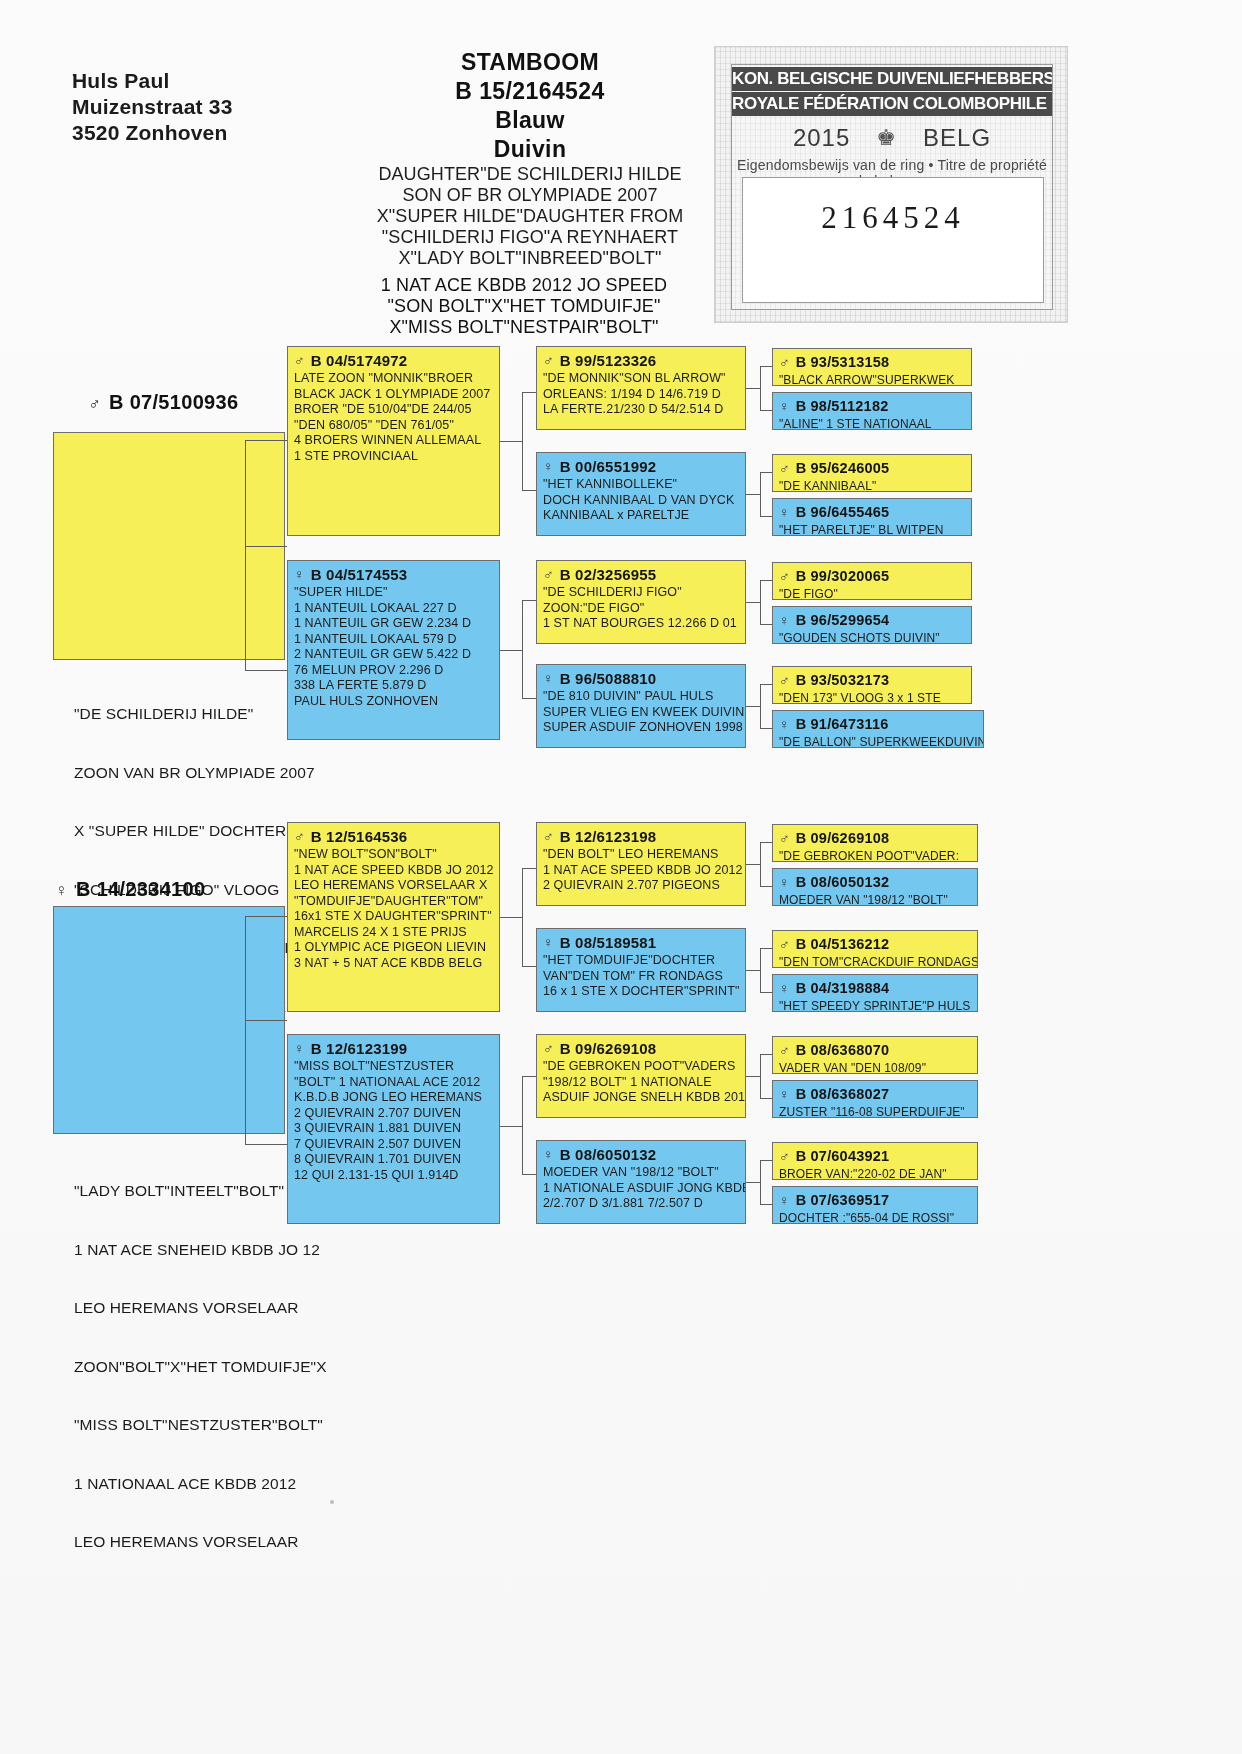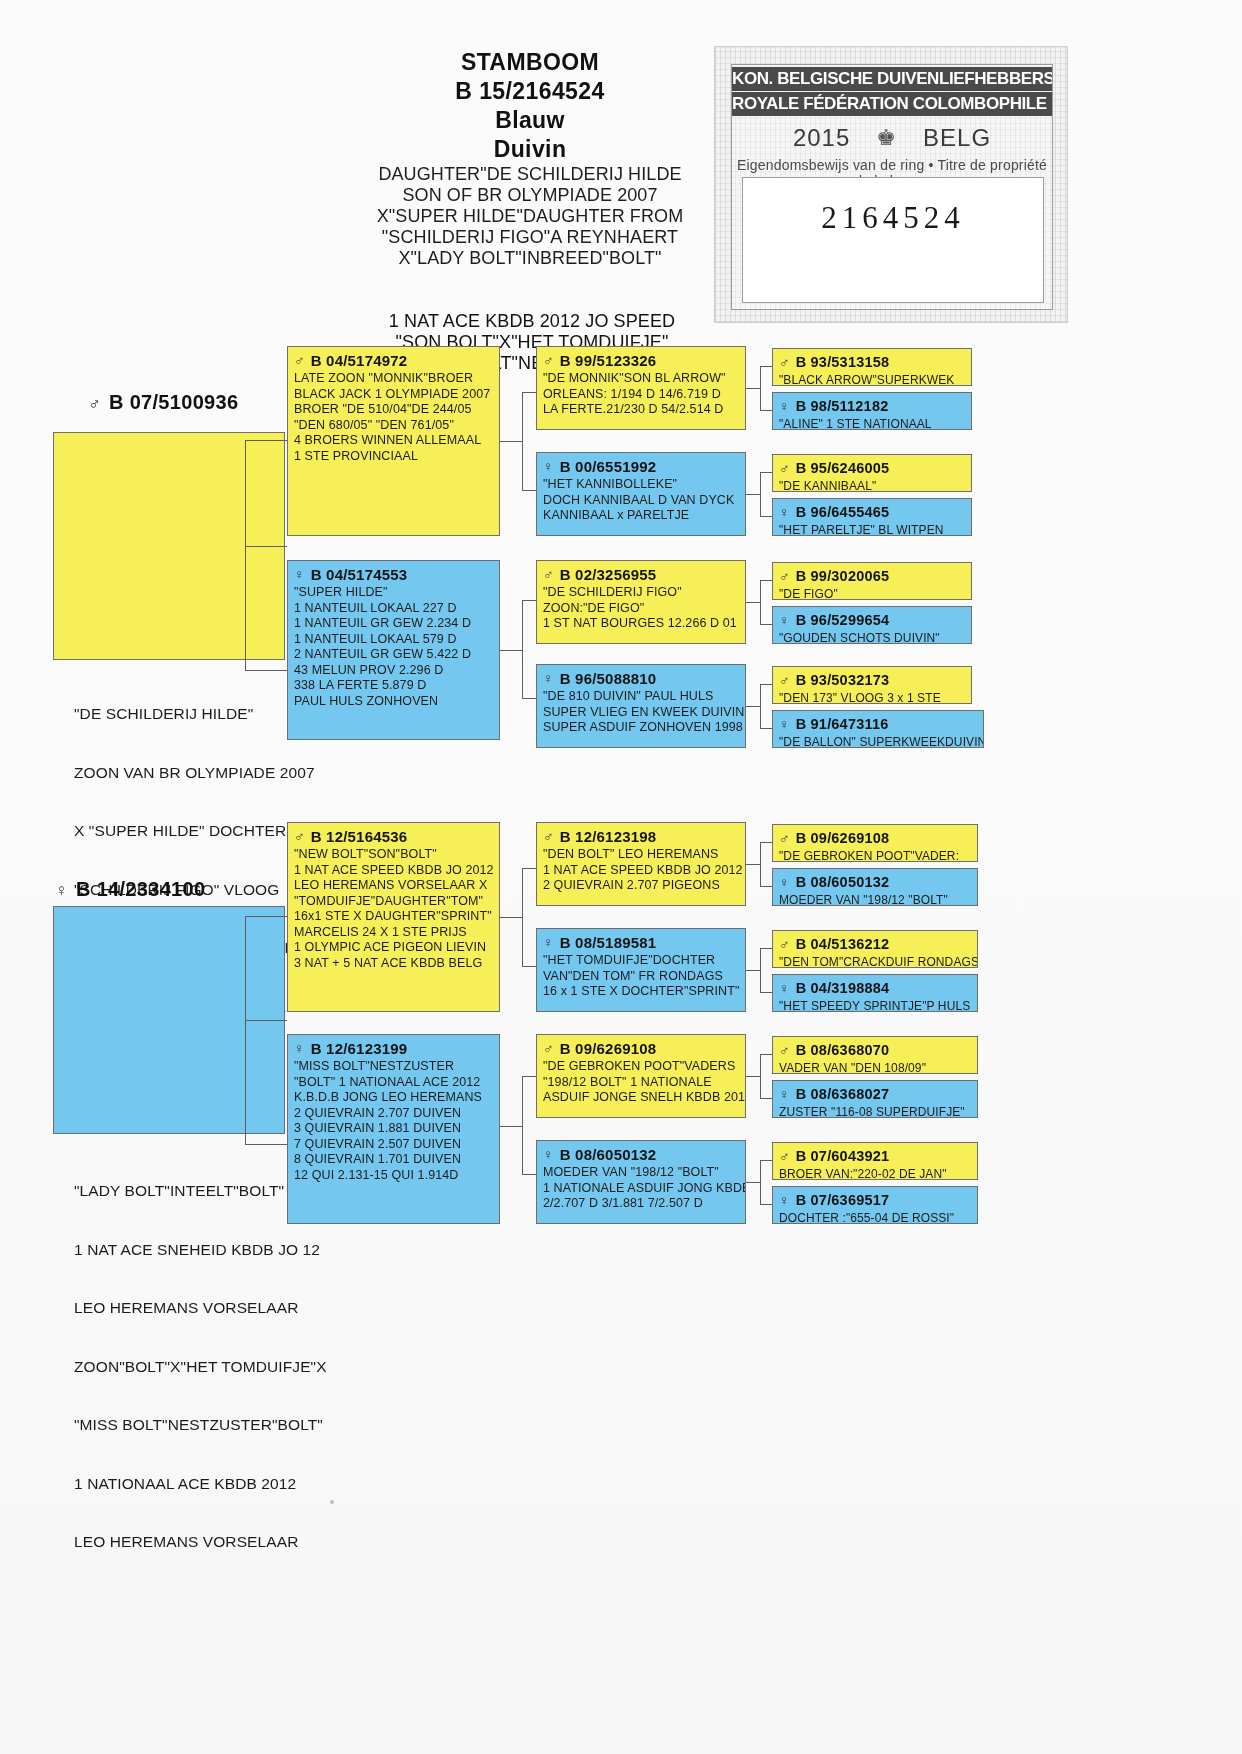--- a/index.html
+++ b/index.html
@@ -57,23 +57,23 @@
     left: 330px; top: 48px; width: 400px;
     text-align: center;
   }
   #title-block .big {
     font-size: 23px; font-weight: 700; line-height: 29px; letter-spacing: .4px;
   }
   #title-block .sub {
     font-size: 18px; line-height: 21px; letter-spacing: .1px; color: #1d1d1d;
   }
   #mid-note {
-    left: 332px; top: 275px; width: 400px;
+    left: 324px; top: 275px; width: 400px;
     text-align: center;
-    font-size: 18px; line-height: 21px; letter-spacing: .1px; margin-top: 36px;
+    font-size: 18px; line-height: 21px; letter-spacing: .1px;
   }
 
   
   #stamp {
     left: 714px; top: 46px; width: 352px; height: 275px;
     background: #f2f2f2;
     border: 1px solid #cfcfcf;
     box-shadow: inset 0 0 0 1px #e7e7e7;
   }
   #stamp .guilloche {
@@ -182,20 +182,26 @@
   #speck {
     left: 330px; top: 1500px;
     width: 4px; height: 4px; background: #bdbdbd; border-radius: 50%;
   }
 </style>
 </head>
 <body>
 
 <div id="page">
 
+  <div class="abs" id="owner">
+    <span class="dot">·</span>
+    <div>Huls Paul</div>
+    <div>Muizenstraat 33</div>
+    <div>3520 Zonhoven</div>
+  </div>
 
 
   <div class="abs" id="title-block">
     <div class="big">STAMBOOM</div>
     <div class="big">B 15/2164524</div>
     <div class="big">Blauw</div>
     <div class="big">Duivin</div>
     <div class="sub">DAUGHTER"DE SCHILDERIJ HILDE</div>
     <div class="sub">SON OF BR OLYMPIADE 2007</div>
     <div class="sub">X"SUPER HILDE"DAUGHTER FROM</div>
@@ -263,21 +269,21 @@
     <div class="hdr">
       <span class="sex">♀</span>
       <span>B 04/5174553</span>
     </div>
     <div class="lines">
       <div>"SUPER HILDE"</div>
       <div>1 NANTEUIL LOKAAL 227 D</div>
       <div>1 NANTEUIL GR GEW 2.234 D</div>
       <div>1 NANTEUIL LOKAAL 579 D</div>
       <div>2 NANTEUIL GR GEW 5.422 D</div>
-      <div>43 MELUN PROV 2.296 D</div>
+      <div>76 MELUN PROV 2.296 D</div>
       <div>338 LA FERTE 5.879 D</div>
       <div>PAUL HULS ZONHOVEN</div>
     </div>
   </div>
 
   <div class="conn h" style="left:500px; top:441px; width:22px;"></div>
   <div class="conn v" style="left:522px; top:392px; height:98px;"></div>
   <div class="conn h" style="left:522px; top:392px; width:14px;"></div>
   <div class="conn h" style="left:522px; top:490px; width:14px;"></div>
 

